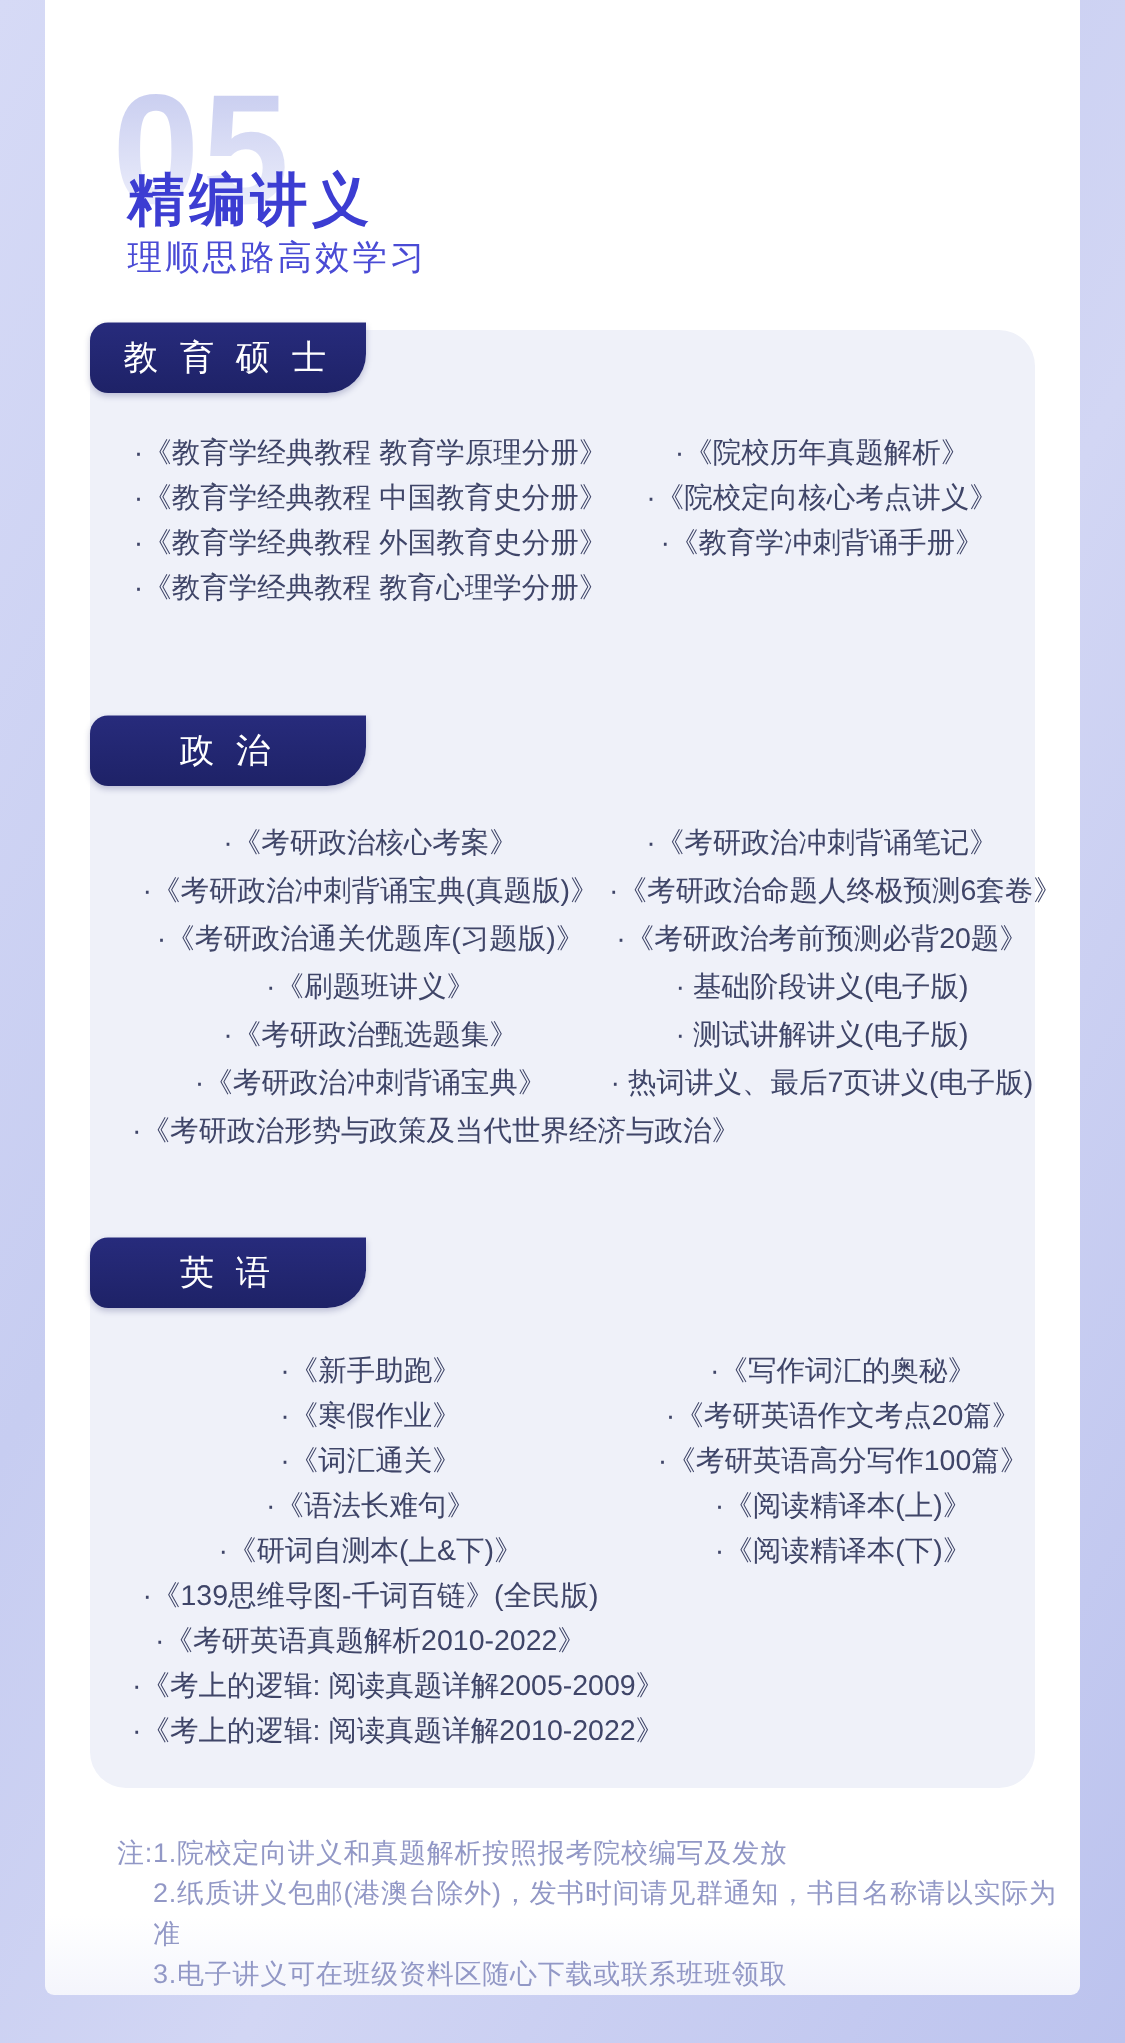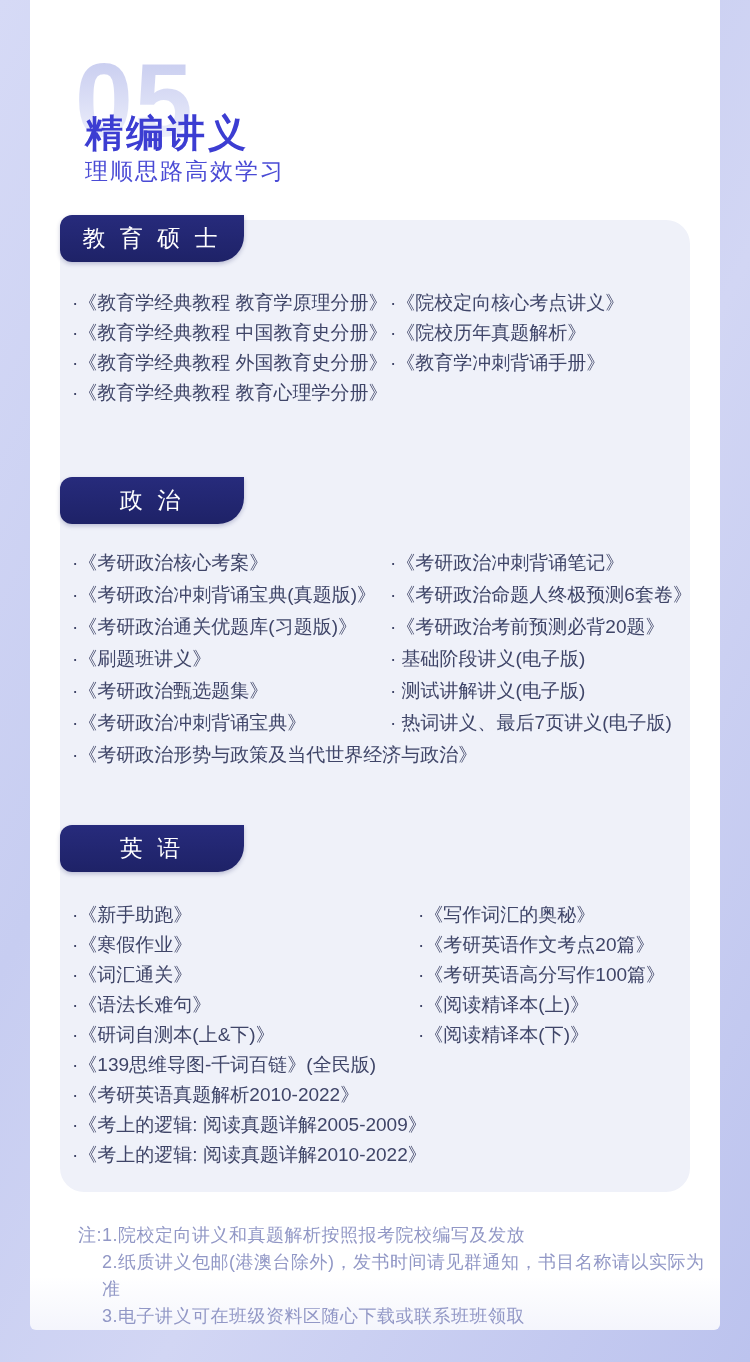--- a/index.html
+++ b/index.html
@@ -38,21 +38,21 @@
     position:relative;width:184px;height:47px;
     background:linear-gradient(180deg,#272b7c,#1e2267);
     border-radius:12px 0 26px 12px;
     display:flex;align-items:center;justify-content:center;
     color:#ffffff;font-size:23px;font-weight:500;letter-spacing:4px;
     box-shadow:0 2px 4px rgba(30,34,103,0.25);
   }
   .badge--first{top:-5px;margin-bottom:-5px;}
   .badge--politics{margin-top:69px;}
   .badge--english{margin-top:54px;text-align:center;}
-  .cols{display:flex;padding-left:12px;}
+  .cols{display:flex;padding-left:28px;text-align:center;}
   .cols--edu{margin-top:26px;}
   .cols--politics{margin-top:23px;}
   .cols--english{margin-top:28px;gap:28px;}
   .col-left{width:318px;flex:none;}
   .col-right{flex:1;min-width:0;}
   .item{
     font-size:19px;line-height:30px;color:#3f4568;
     white-space:nowrap;
   }
   .cols--politics .item{line-height:32px;}
@@ -80,22 +80,22 @@
       <span>教 育 硕 士</span>
     </div>
     <div class="cols cols--edu">
       <div class="col-left">
         <div class="item"><span class="bullet">·</span><span>《教育学经典教程 教育学原理分册》</span></div>
         <div class="item"><span class="bullet">·</span><span>《教育学经典教程 中国教育史分册》</span></div>
         <div class="item"><span class="bullet">·</span><span>《教育学经典教程 外国教育史分册》</span></div>
         <div class="item"><span class="bullet">·</span><span>《教育学经典教程 教育心理学分册》</span></div>
       </div>
       <div class="col-right">
+        <div class="item"><span class="bullet">·</span><span>《院校历年真题解析》</span></div>
         <div class="item"><span class="bullet">·</span><span>《院校定向核心考点讲义》</span></div>
-        <div class="item"><span class="bullet">·</span><span>《院校历年真题解析》</span></div>
         <div class="item"><span class="bullet">·</span><span>《教育学冲刺背诵手册》</span></div>
       </div>
     </div>
 
     <div class="badge badge--politics">
       <span>政 治</span>
     </div>
     <div class="cols cols--politics">
       <div class="col-left">
         <div class="item"><span class="bullet">·</span><span>《考研政治核心考案》</span></div>

